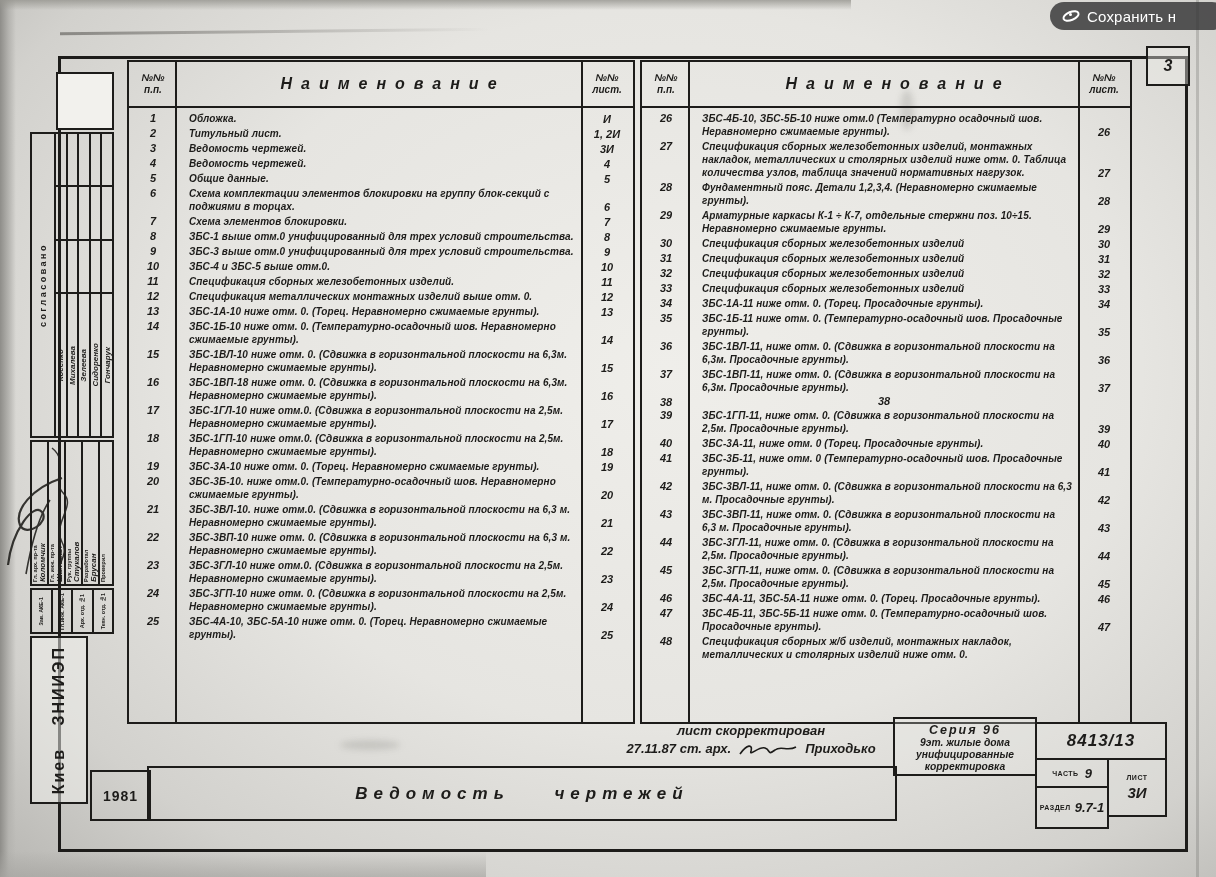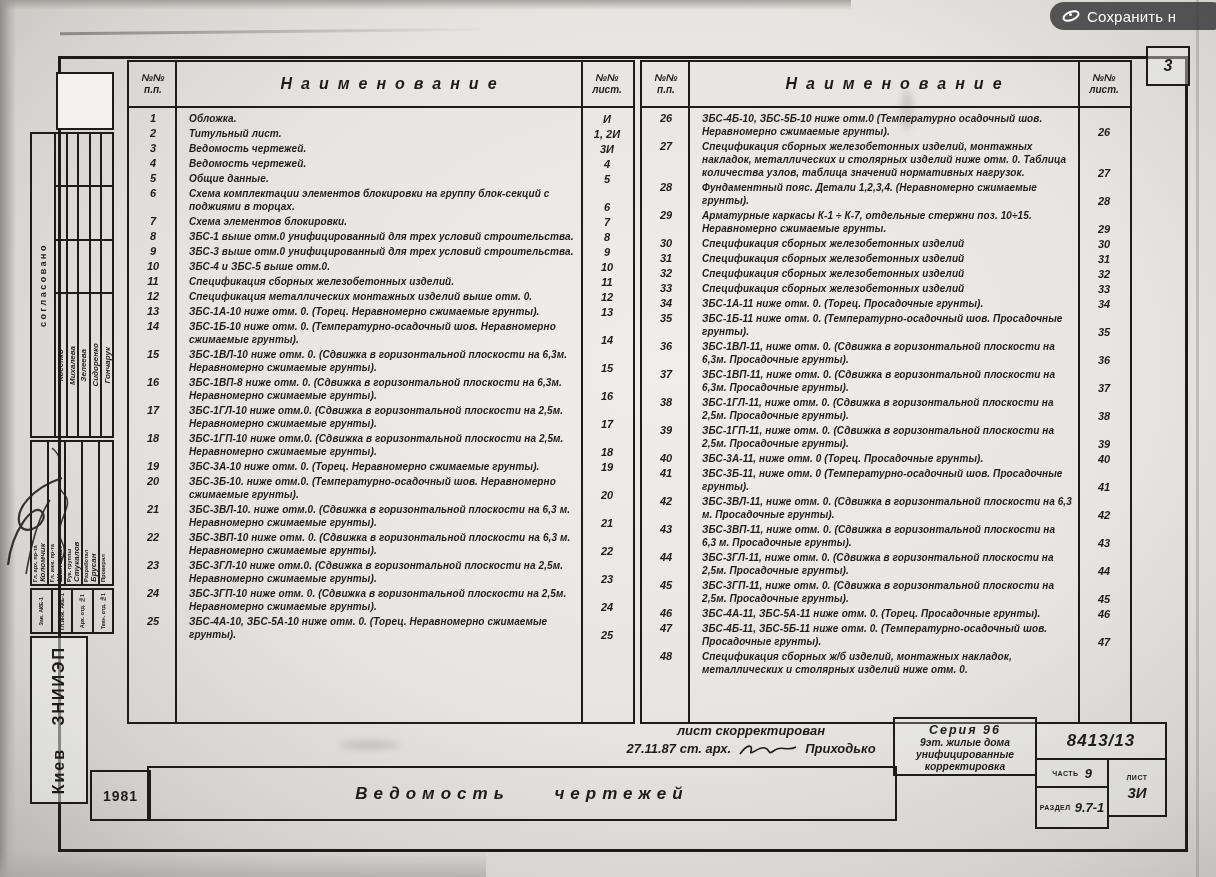--- a/index.html
+++ b/index.html
@@ -255,21 +255,21 @@
       </div>
 
       <div class="trow">
         <div class="td num">15</div>
         <div class="td name">ЗБС-1ВЛ-10 ниже отм. 0. (Сдвижка в горизонтальной плоскости на 6,3м. Неравномерно сжимаемые грунты).</div>
         <div class="td sheet">15</div>
       </div>
 
       <div class="trow">
         <div class="td num">16</div>
-        <div class="td name">ЗБС-1ВП-8 ниже отм. 0. (Сдвижка в горизонтальной плоскости на 6,3м. Неравномерно сжимаемые грунты).</div>
+        <div class="td name">ЗБС-1ВП-18 ниже отм. 0. (Сдвижка в горизонтальной плоскости на 6,3м. Неравномерно сжимаемые грунты).</div>
         <div class="td sheet">16</div>
       </div>
 
       <div class="trow">
         <div class="td num">17</div>
         <div class="td name">ЗБС-1ГЛ-10 ниже отм.0. (Сдвижка в горизонтальной плоскости на 2,5м. Неравномерно сжимаемые грунты).</div>
         <div class="td sheet">17</div>
       </div>
 
       <div class="trow">
@@ -405,21 +405,20 @@
       </div>
 
       <div class="trow">
         <div class="td num">37</div>
         <div class="td name">ЗБС-1ВП-11, ниже отм. 0. (Сдвижка в горизонтальной плоскости на 6,3м. Просадочные грунты).</div>
         <div class="td sheet">37</div>
       </div>
 
       <div class="trow">
         <div class="td num">38</div>
-        <div class="td name">ЗБС-1ГЛ-11, ниже отм. 0. (Сдвижка в горизонтальной плоскости на 2,5м. Просадочные грунты).</div>
         <div class="td sheet">38</div>
       </div>
 
       <div class="trow">
         <div class="td num">39</div>
         <div class="td name">ЗБС-1ГП-11, ниже отм. 0. (Сдвижка в горизонтальной плоскости на 2,5м. Просадочные грунты).</div>
         <div class="td sheet">39</div>
       </div>
 
       <div class="trow">

